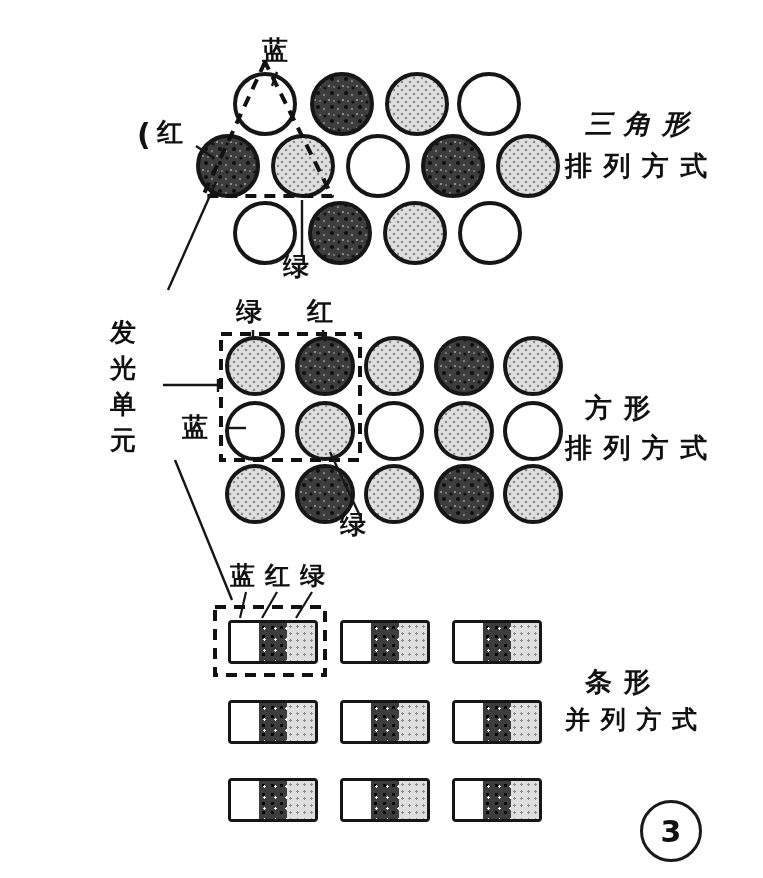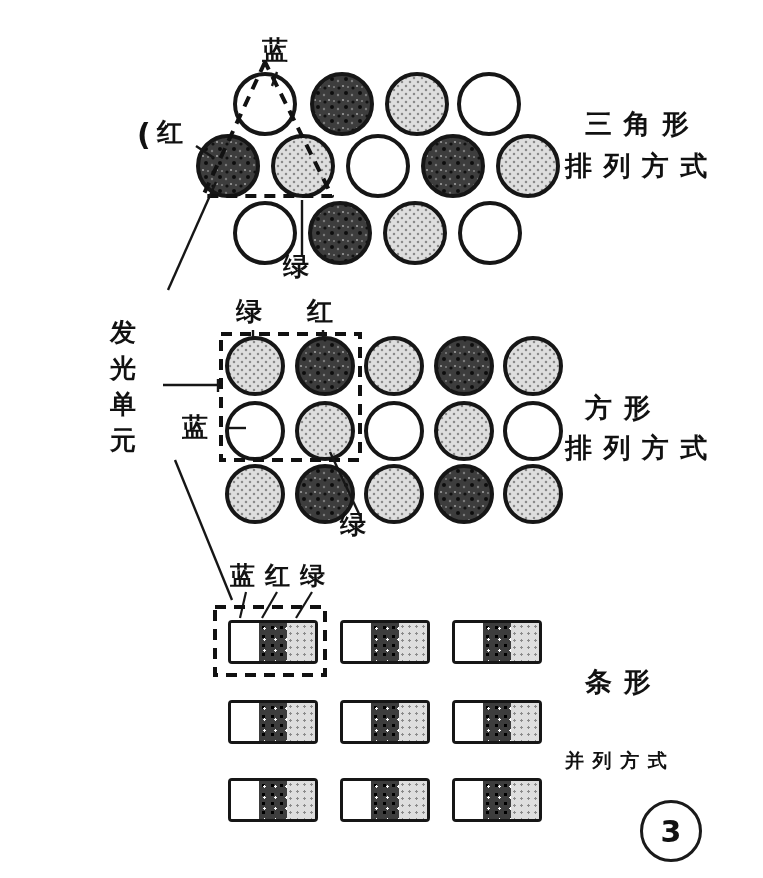--- a/index.html
+++ b/index.html
@@ -202,37 +202,37 @@
     <div class="seg" style="width:34%; background:#3d3d3d; background-image:radial-gradient(#fff 1px, transparent 1.2px), radial-gradient(#000 1.6px, transparent 1.8px); background-size:11px 11px, 9px 9px;"></div>
     <div class="seg" style="width:33%; background:#dedede; background-image:radial-gradient(#8a8a8a 1.3px, transparent 1.4px); background-size:7px 7px;"></div>
   </div>
 </div>
 
 <div class="lbl hand" style="left:262px; top:36px; font-size:26px;">蓝</div>
 <div class="lbl hand" style="left:137px; top:118px; font-size:30px;">(</div>
 <div class="lbl hand" style="left:157px; top:118px; font-size:26px;">红</div>
 <div class="lbl hand" style="left:283px; top:252px; font-size:26px;">绿</div>
 
-<div class="lbl hand" style="left:585px; top:108px; font-size:27px;">三 角 形</div>
+<div class="lbl hand" style="left:585px; top:108px; font-size:27px;font-style:italic;">三 角 形</div>
 <div class="lbl hand" style="left:565px; top:150px; font-size:27px;">排 列 方 式</div>
 
 <div class="lbl hand" style="left:236px; top:297px; font-size:26px;">绿</div>
 <div class="lbl hand" style="left:307px; top:297px; font-size:26px;">红</div>
 <div class="lbl hand" style="left:182px; top:413px; font-size:26px;">蓝</div>
 <div class="lbl hand" style="left:340px; top:510px; font-size:26px;">绿</div>
 
 <div class="lbl hand" style="left:585px; top:392px; font-size:27px;">方   形</div>
 <div class="lbl hand" style="left:565px; top:432px; font-size:27px;">排 列 方 式</div>
 
 <div class="lbl hand" style="left:230px; top:562px; font-size:25px;">蓝</div>
 <div class="lbl hand" style="left:265px; top:562px; font-size:25px;">红</div>
 <div class="lbl hand" style="left:300px; top:562px; font-size:25px;">绿</div>
 
 <div class="lbl hand" style="left:585px; top:666px; font-size:27px;">条   形</div>
-<div class="lbl hand" style="left:565px; top:706px; font-size:19px;margin-top:44px;">并 列 方 式</div>
+<div class="lbl hand" style="left:565px; top:706px; font-size:25px;">并 列 方 式</div>
 
 <div style="position:absolute; left:110px; top:318px; display:flex; flex-direction:column; gap:6px;">
   <span class="lbl hand" style="position:relative; left:0; top:0; font-size:26px;">发</span>
   <span class="lbl hand" style="position:relative; left:0; top:0; font-size:26px;">光</span>
   <span class="lbl hand" style="position:relative; left:0; top:0; font-size:26px;">单</span>
   <span class="lbl hand" style="position:relative; left:0; top:0; font-size:26px;">元</span>
 </div>
 
 <div class="circnum" style="left:640px; top:800px;">
   <span>3</span>

